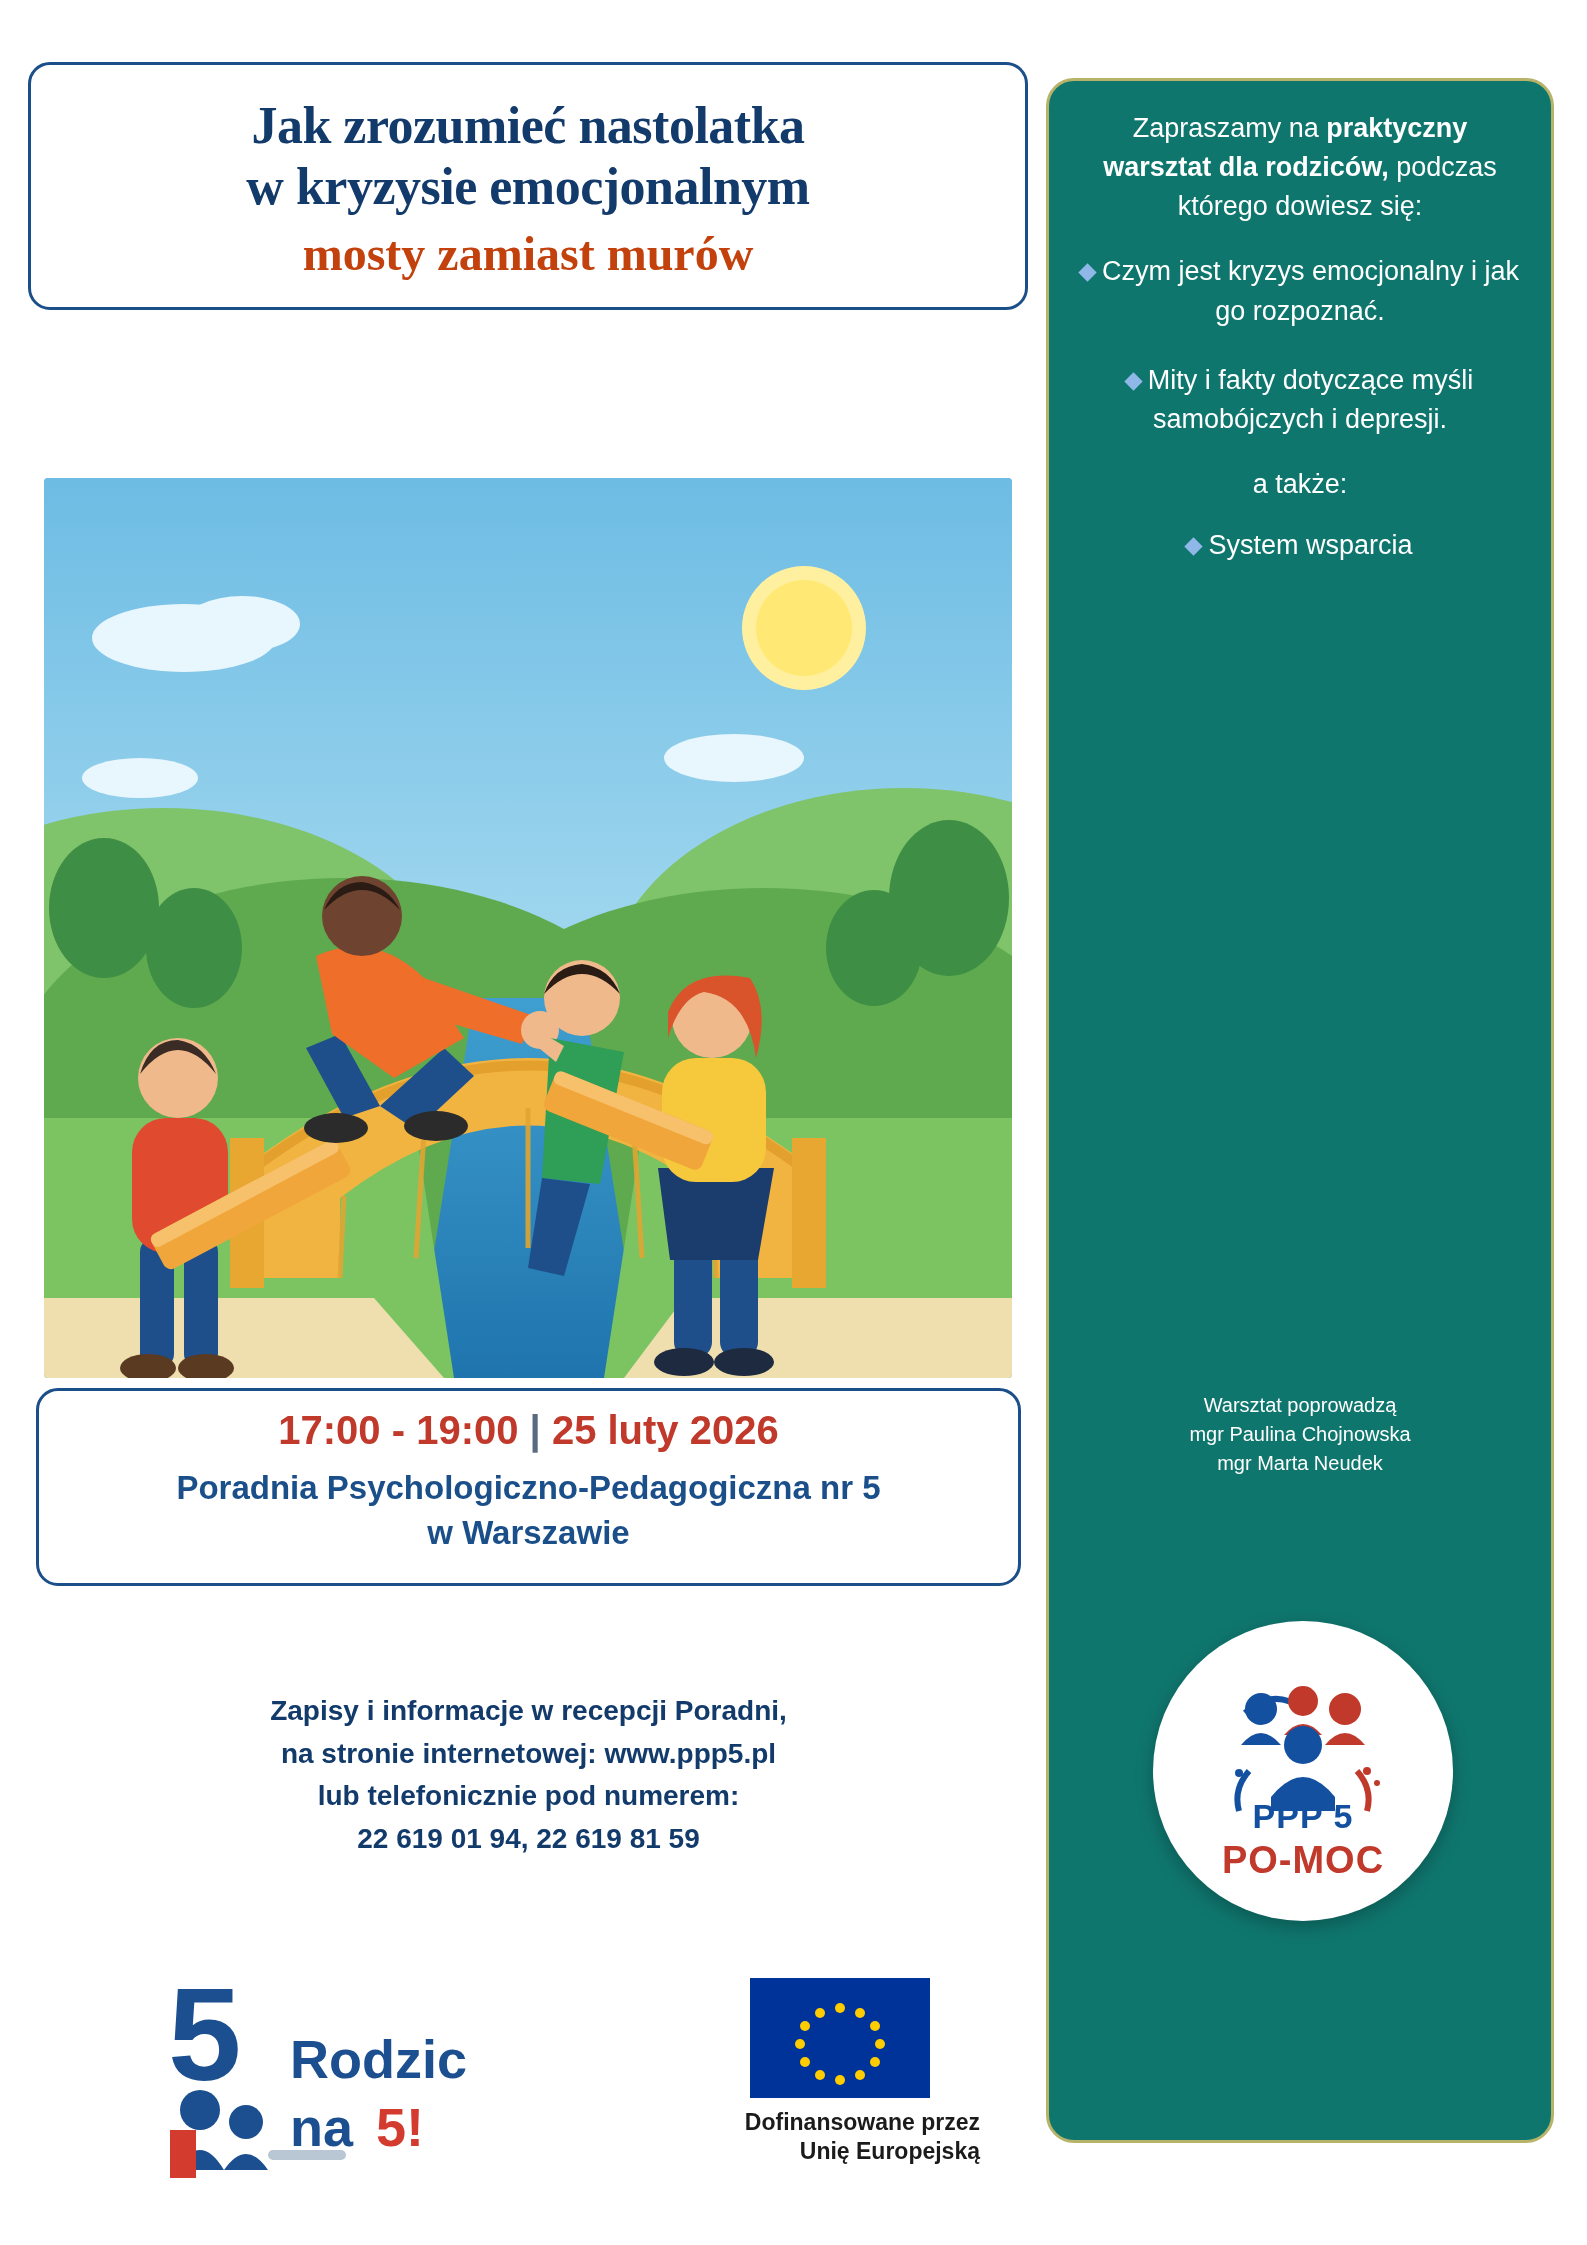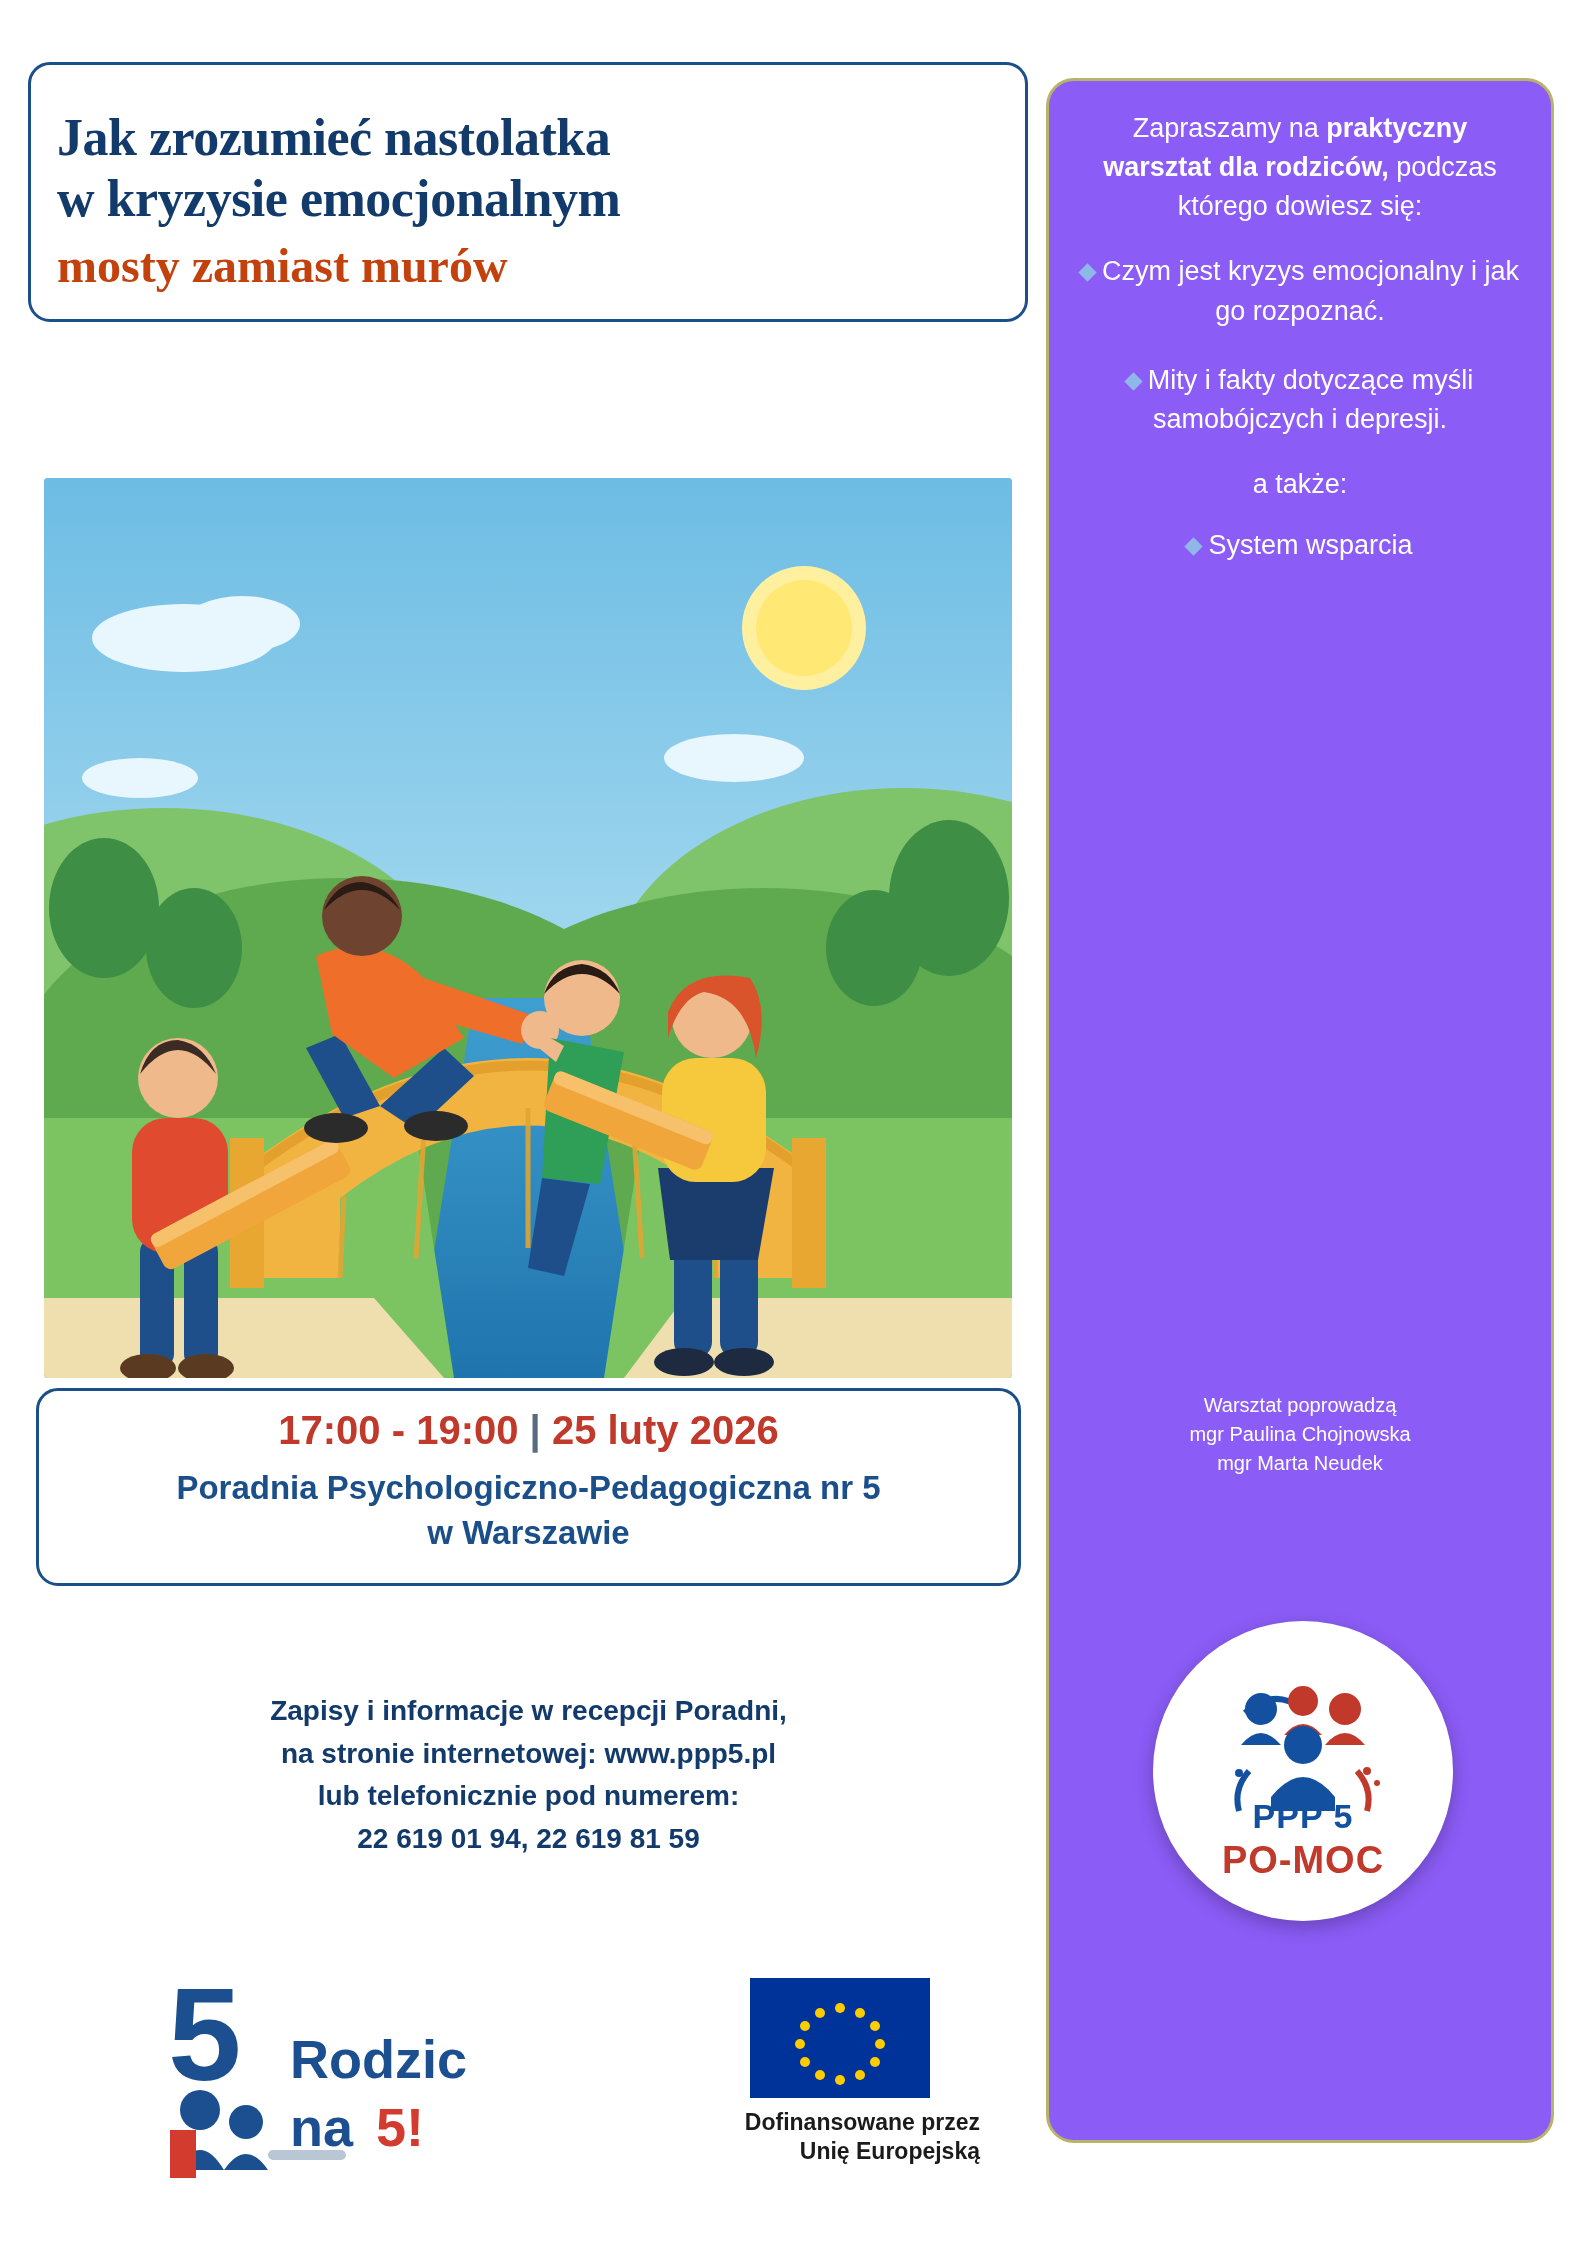--- a/index.html
+++ b/index.html
@@ -25,24 +25,24 @@
   .left-col {
     position: absolute;
     left: 28px;
     top: 62px;
     width: 1000px;
   }
 
   .title-box {
     border: 3px solid #1a4f8a;
     border-radius: 22px;
-    padding: 42px 26px 26px 26px;
+    padding: 30px 26px 26px 26px;
     box-sizing: border-box;
     width: 1000px;
-    text-align: left;
+    text-align: center;
     background: #fff;
   }
   .title-main {
     font-family: "Liberation Serif", serif;
     font-weight: bold;
     font-size: 52px;
     line-height: 1.18;
     color: #123a6b;
     margin: 0;
     letter-spacing: -0.5px;
@@ -148,21 +148,21 @@
     margin-top: 10px;
   }
 
   
   .right-panel {
     position: absolute;
     left: 1046px;
     top: 78px;
     width: 508px;
     height: 2065px;
-    background: #8b5cf6;
+    background: #0f766e;
     border: 3px solid #b7b46a;
     border-radius: 28px;
     box-sizing: border-box;
     padding: 28px 28px 10px 28px;
     color: #ffffff;
   }
   .rp-intro {
     font-size: 27px;
     line-height: 1.45;
     text-align: center;

